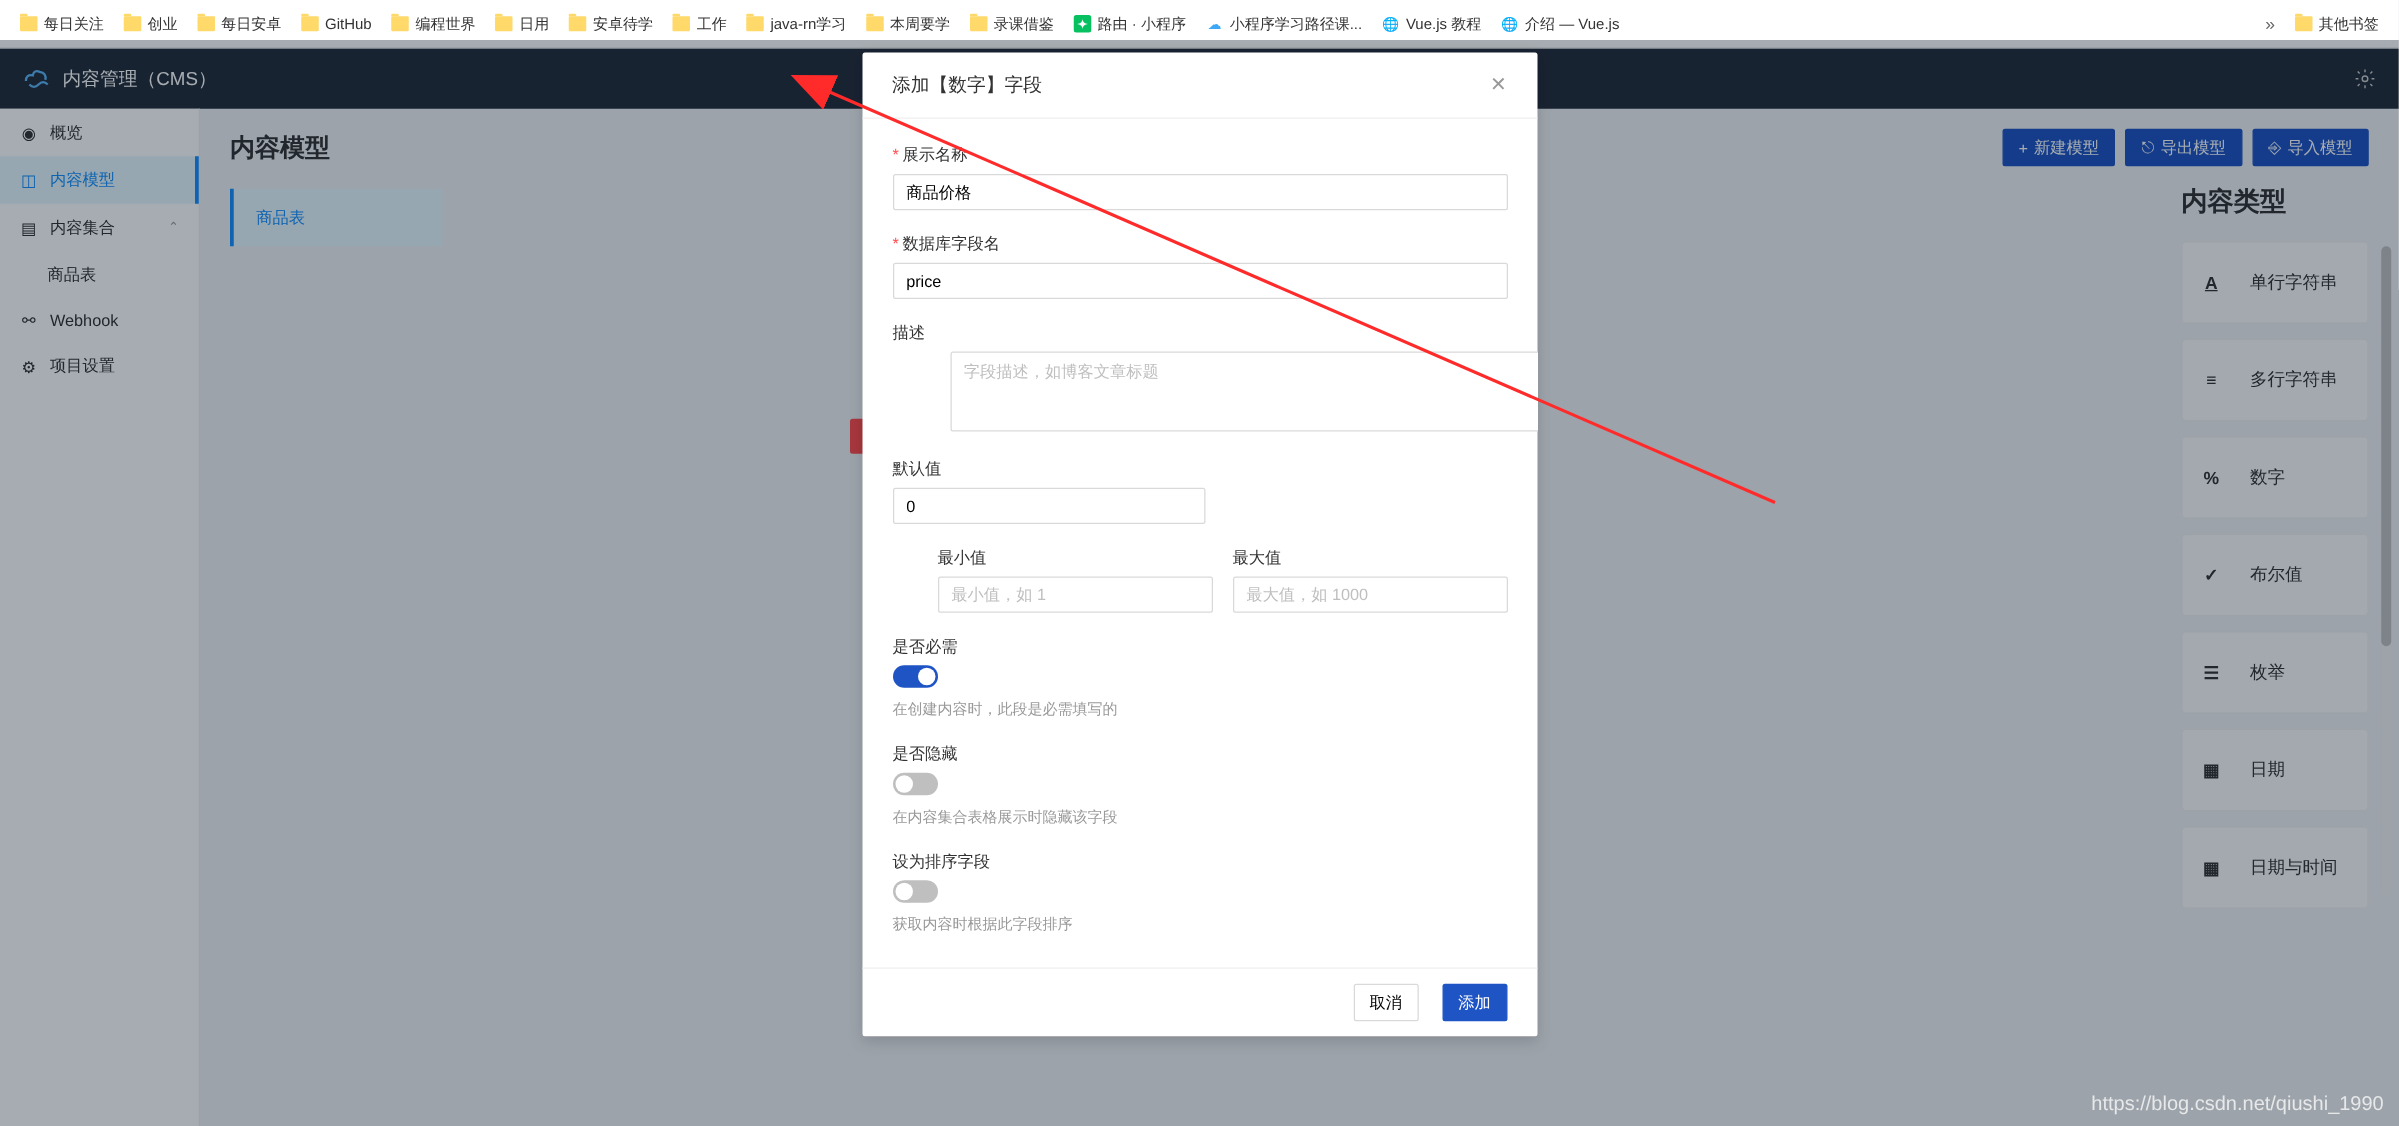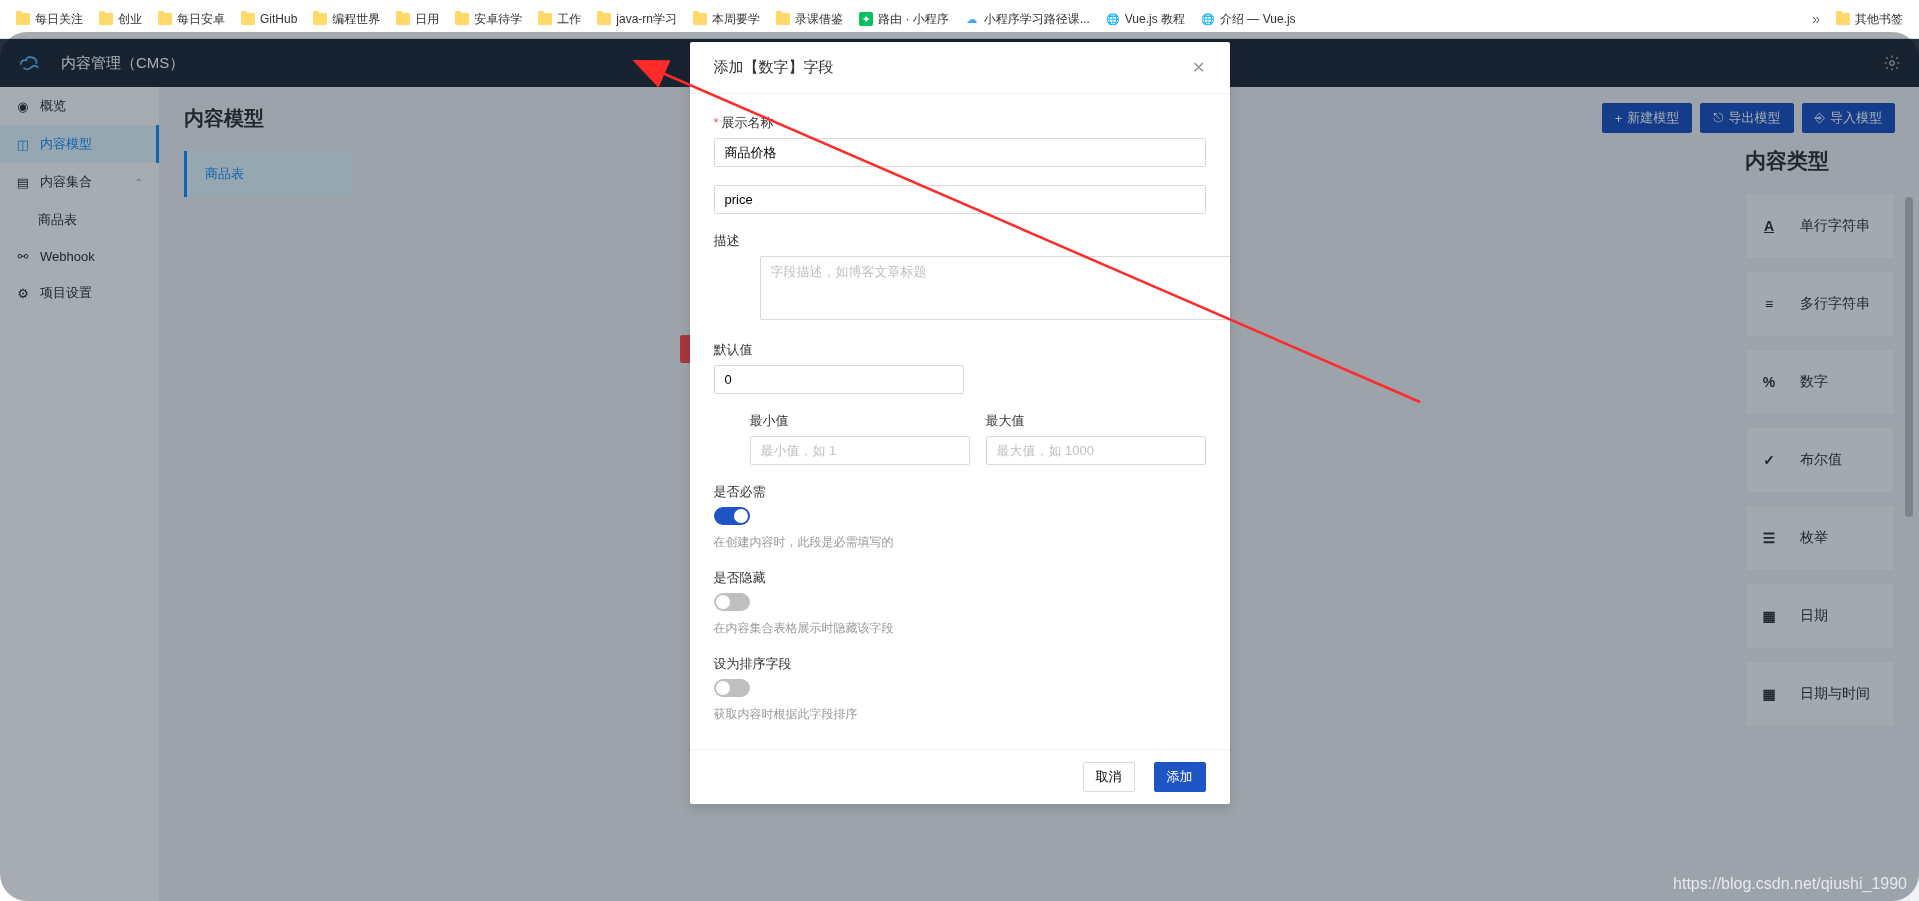--- a/index.html
+++ b/index.html
@@ -9,21 +9,21 @@
   .bookmark-bar { height: 39px; background: #fff; border-bottom: 1px solid #e0e0e0; display: flex; align-items: center; padding: 0 10px; gap: 4px; overflow: hidden; }
   .bm-item { display: flex; align-items: center; gap: 5px; padding: 2px 6px; white-space: nowrap; font-size: 12px; color: #333; cursor: pointer; }
   .bm-folder { width: 14px; height: 12px; background: #ffd96a; border-radius: 1px; display: inline-block; position: relative; }
   .bm-folder::before { content: ""; position: absolute; top: -2px; left: 0; width: 6px; height: 2px; background: #ffd96a; border-radius: 1px 1px 0 0; }
   .bm-ico { width: 14px; height: 14px; display: inline-flex; align-items: center; justify-content: center; font-size: 11px; }
   .bm-spacer { flex: 1; }
   .bm-more { padding: 0 6px; color: #666; }
   
   
   .app-header { height: 48px; background: #262d3c; color: #fff; display: flex; align-items: center; padding: 0 18px; }
-  .app-logo { display: flex; align-items: center; gap: 21px; font-size: 15px; }
+  .app-logo { display: flex; align-items: center; gap: 10px; font-size: 15px; }
   .logo-icon { width: 22px; height: 22px; }
   .header-spacer { flex: 1; }
   .header-settings { width: 18px; height: 18px; color: #ccc; cursor: pointer; }
   
   
   .layout { display: flex; height: calc(100vh - 80px); }
   .sidebar { width: 160px; background: #fff; border-right: 1px solid #f0f0f0; }
   .nav-item { display: flex; align-items: center; gap: 10px; padding: 10px 16px; cursor: pointer; color: #333; font-size: 13px; }
   .nav-item.active { background: #e6f7ff; color: #1890ff; border-right: 3px solid #1890ff; }
   .nav-item.sub { padding-left: 38px; font-size: 13px; }
@@ -47,21 +47,21 @@
   .right-panel { width: 150px; position: absolute; right: 24px; top: 60px; }
   .rp-title { font-size: 21px; font-weight: 600; margin-bottom: 18px; }
   .rp-scroll-wrap { position: relative; }
   .rp-scrollbar { position: absolute; right: -18px; top: 4px; width: 8px; height: 520px; background: #f1f1f1; border-radius: 4px; }
   .rp-thumb { width: 8px; height: 320px; background: #c1c1c1; border-radius: 4px; }
   .type-card { background: #fafafa; border: 1px solid #f0f0f0; border-radius: 4px; padding: 14px; margin-bottom: 12px; display: flex; align-items: center; gap: 22px; cursor: pointer; height: 66px; }
   .type-ico { width: 18px; height: 18px; display: flex; align-items: center; justify-content: center; font-weight: bold; color: #333; }
   .type-label { font-size: 14px; text-align: center; }
   
   
-  .modal-mask { position: fixed; inset: 0; top: 32px; background: rgba(0,16,32,0.35); display: flex; align-items: flex-start; justify-content: center; z-index: 100; border-radius: 27px; }
+  .modal-mask { position: fixed; inset: 0; top: 32px; background: rgba(0,16,32,0.35); display: flex; align-items: flex-start; justify-content: center; z-index: 100; }
   .modal { width: 540px; background: #fff; border-radius: 2px; margin-top: 10px; max-height: calc(100vh - 60px); display: flex; flex-direction: column; box-shadow: 0 4px 12px rgba(0,0,0,0.15); }
   .modal-head { padding: 16px 24px; border-bottom: 1px solid #f0f0f0; display: flex; align-items: center; justify-content: space-between; }
   .modal-title { font-size: 15px; font-weight: 500; }
   .modal-close { cursor: pointer; color: #999; font-size: 16px; }
   .modal-body { padding: 20px 24px 8px; overflow: auto; flex: 1; }
   .form-row { margin-bottom: 18px; }
   .form-row.half-wrapper { display: flex; gap: 16px; margin-left: 36px; }
   .form-row.half-wrapper .half { flex: 1; }
   .form-label { display: block; margin-bottom: 6px; font-size: 13px; color: #333; }
   .form-label .req { color: #ff4d4f; margin-right: 3px; }
@@ -272,20 +272,21 @@
     <div class="modal-head">
       <span class="modal-title">添加【数字】字段</span>
       <span class="modal-close">✕</span>
     </div>
     <div class="modal-body">
       <div class="form-row">
         <label class="form-label"><span class="req">*</span><span>展示名称</span></label>
         <input class="form-input" value="商品价格" style="">
       </div>
       <div class="form-row">
+        <label class="form-label"><span class="req">*</span><span>数据库字段名</span></label>
         <input class="form-input" value="price" style="">
       </div>
       <div class="form-row">
         <label class="form-label">描述</label>
         <textarea class="form-textarea" placeholder="字段描述，如博客文章标题" style=""></textarea>
       </div>
       <div class="form-row">
         <label class="form-label">默认值</label>
         <input class="form-input input-sm" value="0" style="">
       </div>

